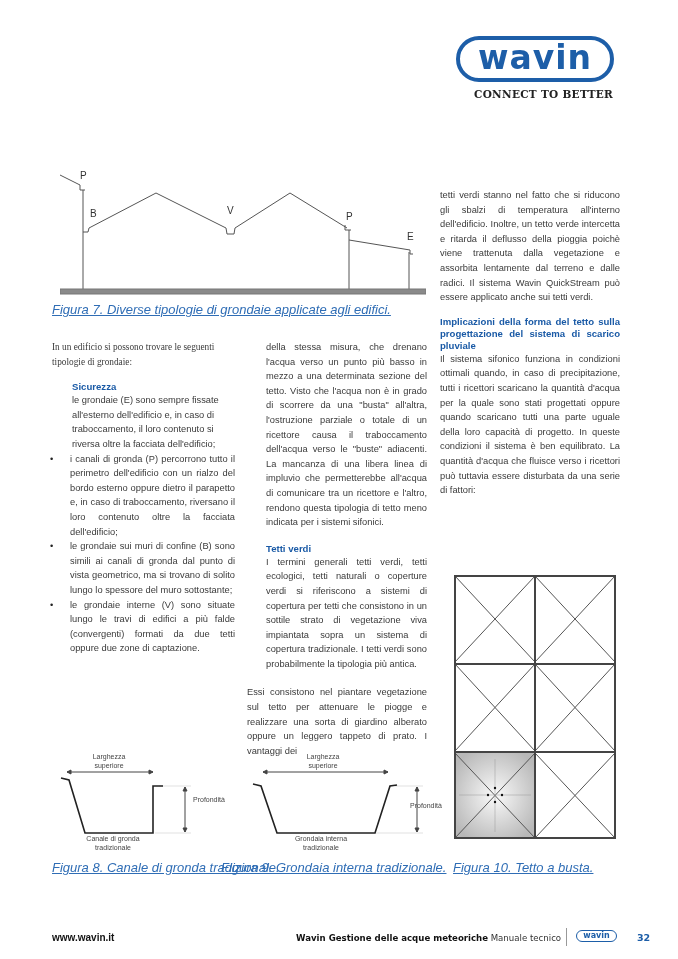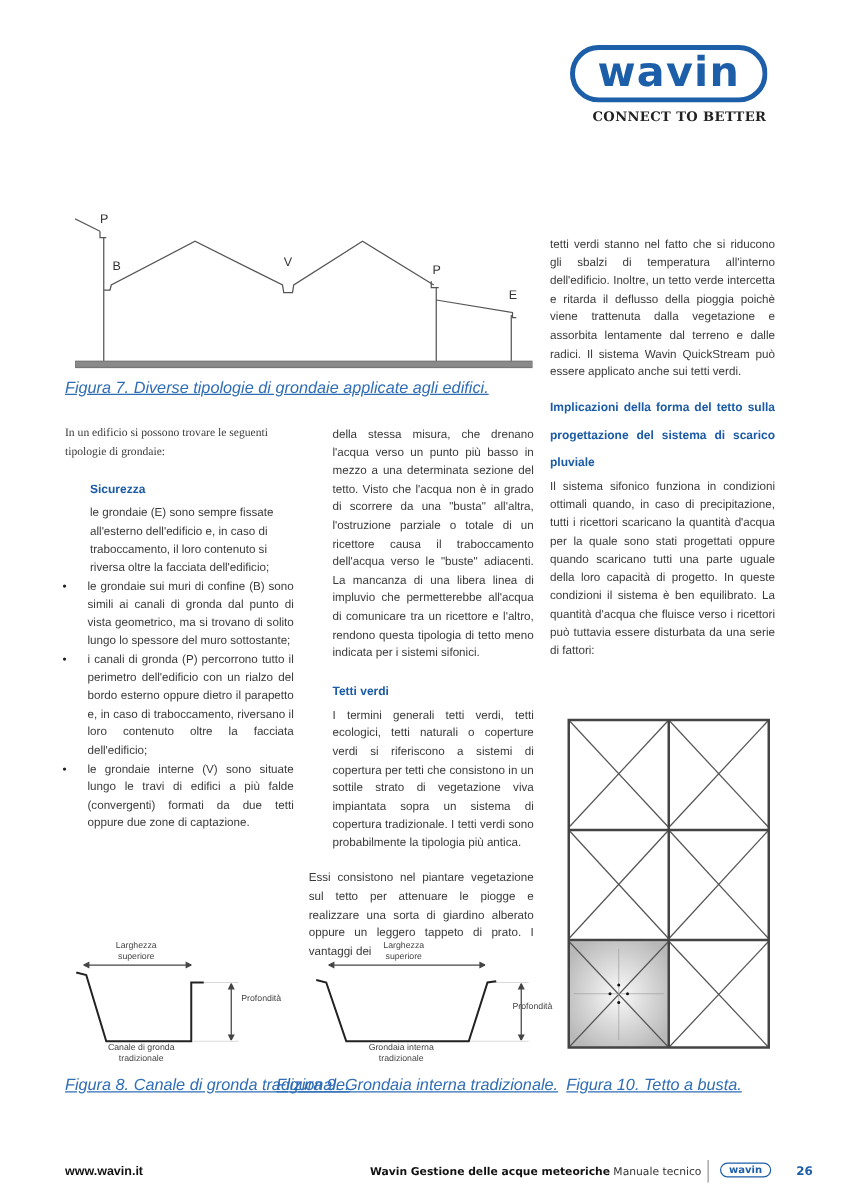--- a/index.html
+++ b/index.html
@@ -1,21 +1,21 @@
 <!DOCTYPE html>
 <html><head>
 <meta charset="utf-8">
 <style>
   html, body { margin: 0; padding: 0; background: #fff; }
   body { width: 678px; height: 959px; position: relative; overflow: hidden;
          font-family: "Liberation Sans", sans-serif; color: #333; }
   .abs { position: absolute; }
   .txt { font-size: 9.3px; line-height: 14.6px; color: #3a3a3a; text-align: justify; }
   .txt p { margin: 0; }
-  .head { color: #1a5aa6; font-weight: bold; font-size: 9.6px; line-height: 22px; }
+  .head { color: #1a5aa6; font-weight: bold; font-size: 9.6px; line-height: 12px; }
   .cap { color: #2f6db5; font-style: italic; font-size: 13px; text-decoration: underline; }
   ul.bul { margin: 0; padding: 0; list-style: none; }
   ul.bul li { position: relative; padding-left: 18px; }
   ul.bul li::before { content: "\2022"; position: absolute; left: -2px; top: 0; color: #222; }
   .lbl { font-size: 7px; color: #444; text-align: center; line-height: 9px; }
   .footer { font-size: 9.5px; color: #111; }
 </style>
 </head>
 <body>
 
@@ -47,22 +47,22 @@
 </div>
 <div class="abs cap" style="left:52px;top:302px;">Figura 7. Diverse tipologie di grondaie applicate agli edifici.</div>
 
 <div class="abs txt" style="left:52px;top:340px;width:183px;">
   <p style="text-align:left;font-family:Liberation Serif, serif;">In un edificio si possono trovare le seguenti tipologie di grondaie:</p>
   <div style="padding-left:20px;margin-top:12px;">
     <div class="head">Sicurezza</div>
     <p style="text-align:left;">le grondaie (E) sono sempre fissate all'esterno dell'edificio e, in caso di traboccamento, il loro contenuto si riversa oltre la facciata dell'edificio;</p>
   </div>
   <ul class="bul">
+    <li>i canali di gronda (P) percorrono tutto il perimetro dell'edificio con un rialzo del bordo esterno oppure dietro il parapetto e, in caso di traboccamento, riversano il loro contenuto oltre la facciata dell'edificio;</li>
     <li>le grondaie sui muri di confine (B) sono simili ai canali di gronda dal punto di vista geometrico, ma si trovano di solito lungo lo spessore del muro sottostante;</li>
-    <li>i canali di gronda (P) percorrono tutto il perimetro dell'edificio con un rialzo del bordo esterno oppure dietro il parapetto e, in caso di traboccamento, riversano il loro contenuto oltre la facciata dell'edificio;</li>
     <li>le grondaie interne (V) sono situate lungo le travi di edifici a più falde (convergenti) formati da due tetti oppure due zone di captazione.</li>
   </ul>
 </div>
 
 <div class="abs txt" style="left:247px;top:340px;width:180px;">
   <div style="padding-left:19px;">
     <p>della stessa misura, che drenano l'acqua verso un punto più basso in mezzo a una determinata sezione del tetto. Visto che l'acqua non è in grado di scorrere da una "busta" all'altra, l'ostruzione parziale o totale di un ricettore causa il traboccamento dell'acqua verso le "buste" adiacenti. La mancanza di una libera linea di impluvio che permetterebbe all'acqua di comunicare tra un ricettore e l'altro, rendono questa tipologia di tetto meno indicata per i sistemi sifonici.</p>
     <div class="head" style="margin-top:13px;">Tetti verdi</div>
     <p>I termini generali tetti verdi, tetti ecologici, tetti naturali o coperture verdi si riferiscono a sistemi di copertura per tetti che consistono in un sottile strato di vegetazione viva impiantata sopra un sistema di copertura tradizionale. I tetti verdi sono probabilmente la tipologia più antica.</p>
   </div>
@@ -169,13 +169,13 @@
 
 <div class="abs footer" style="left:52px;top:932px;font-family:Liberation Sans, sans-serif;font-weight:bold;font-size:10px;">www.wavin.it</div>
 <div class="abs footer" style="left:296px;top:932px;white-space:nowrap;">
   <span style="font-family:'DejaVu Sans',sans-serif;font-weight:bold;font-size:8.6px;">Wavin Gestione delle acque meteoriche</span>
   <span style="font-family:'DejaVu Sans',sans-serif;font-size:8.6px;color:#333;">Manuale tecnico</span>
 </div>
 <div class="abs" style="left:566px;top:928px;width:1px;height:18px;background:#999;"></div>
 <div class="abs" style="left:576px;top:930px;width:41px;height:12px;border:1.5px solid #1d5ea8;border-radius:7px;box-sizing:border-box;">
   <div style="text-align:center;font-family:'DejaVu Sans',sans-serif;font-weight:bold;font-size:8px;line-height:9px;color:#1d5ea8;">wavin</div>
 </div>
-<div class="abs" style="left:637px;top:932px;font-family:'DejaVu Sans',sans-serif;font-weight:bold;font-size:9.5px;color:#1d5ea8;">26</div>
+<div class="abs" style="left:637px;top:932px;font-family:'DejaVu Sans',sans-serif;font-weight:bold;font-size:9.5px;color:#1d5ea8;">32</div>
 
 </body></html>

